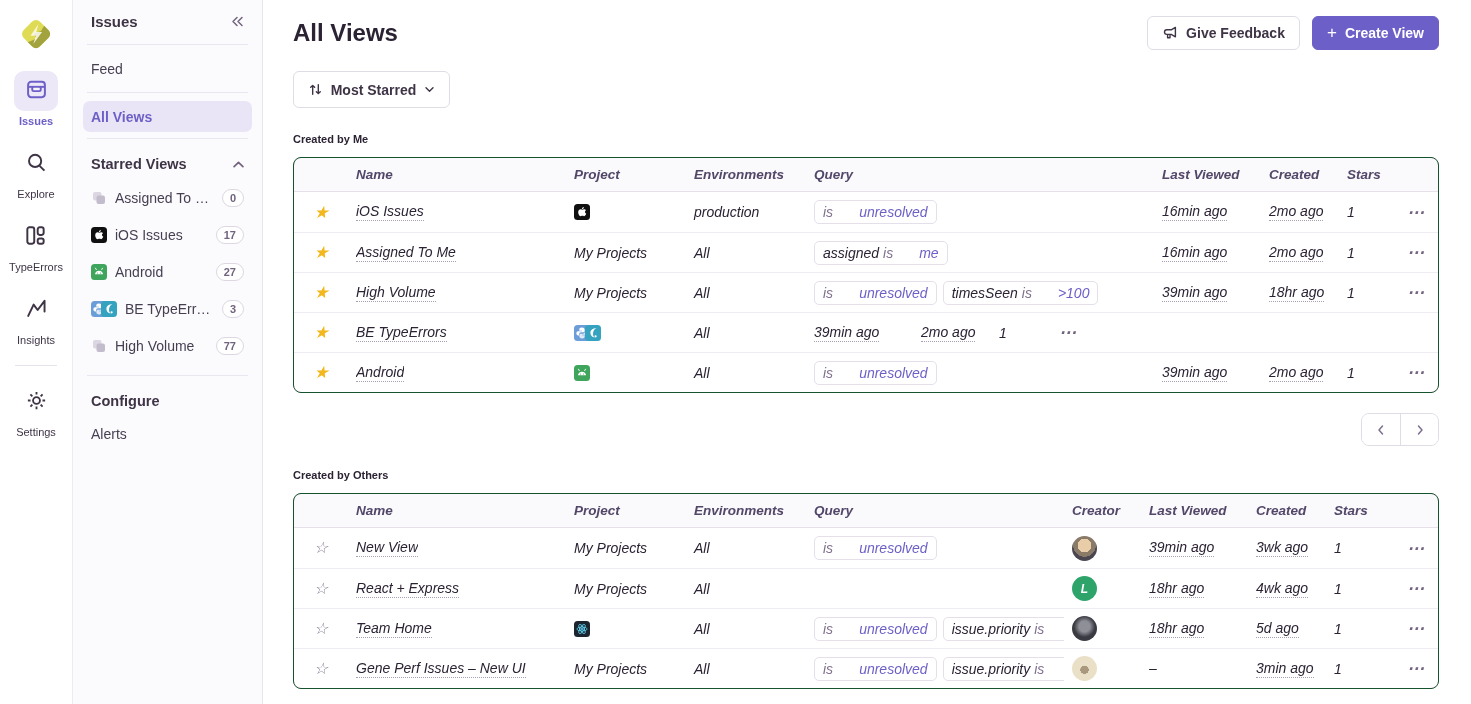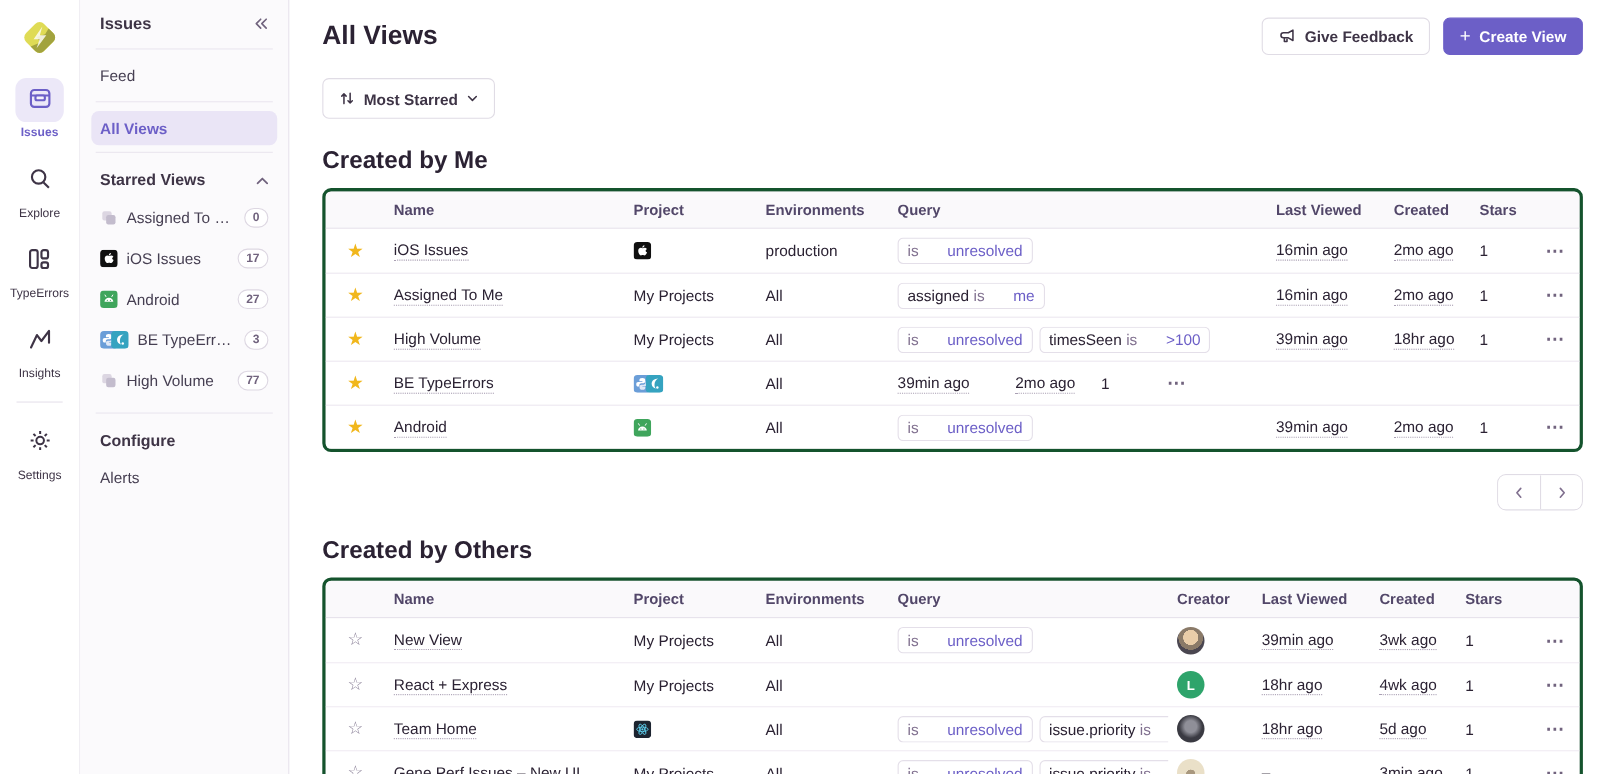--- a/index.html
+++ b/index.html
@@ -45,24 +45,24 @@
   .btn-default { background: #fff; border: 1px solid #E0DCE5; color: #3E3446; }
   .btn-primary { background: #6C5FC7; border: 1px solid #6C5FC7; color: #fff; }
   .btn-primary .plus { font-size: 17px; font-weight: 400; line-height: 1; margin-top: -2px; }
 
   .toolbar { display: flex; gap: 12px; margin-top: 21px; }
   .search-box { flex: 1; height: 37px; border: 1px solid #E0DCE5; border-radius: 6px; background: #fff; display: flex; align-items: center; gap: 9px; padding: 0 12px; }
   .search-box input { border: none; outline: none; flex: 1; font-size: 14px; font-family: inherit; color: #2B2233; background: transparent; }
   .search-box input::placeholder { color: #80708F; }
   .sort-btn { width: 157px; height: 37px; flex: none; border: 1px solid #E0DCE5; border-radius: 6px; background: #fff; display: flex; align-items: center; justify-content: center; gap: 8px; font-weight: 700; font-size: 14px; color: #3E3446; cursor: pointer; }
 
-  .section-h { font-size: 22px; font-weight: 700; color: #2B2233; margin: 25px 0 12px; }
+  .section-h { font-size: 11px; font-weight: 700; color: #2B2233; margin: 25px 0 12px; }
 
   
-  .tbl { border: 3px solid #14532d; border-radius: 8px; background: #e5e5e5; overflow: hidden; }
+  .tbl { border: 1px solid #14532d; border-radius: 8px; background: #404040; overflow: hidden; font-style: italic; }
   .thead { display: flex; align-items: center; background: #FAF9FB; height: 34px; border-bottom: 1px solid #E5E0EA; font-size: 13.5px; font-weight: 700; color: #524769; }
   .trow { display: flex; align-items: center; height: 40px; font-size: 14px; color: #2B2233; background: #fff; }
   .trow + .trow { border-top: 1px solid #F0ECF3; }
   .c { padding: 0 8px; display: flex; align-items: center; min-width: 0; position: relative; }
   .thead .c.divider::before { content: ""; position: absolute; left: 0; top: 10px; bottom: 10px; width: 1px; background: #E2DDE8; }
   .c-star { width: 54px; flex: none; justify-content: center; }
   .c-name { width: 218px; flex: none; }
   .c-project { width: 120px; flex: none; gap: 0; }
   .c-env { width: 120px; flex: none; }
   .c-query { flex: 1; gap: 6px; overflow: hidden; white-space: nowrap; flex-wrap: nowrap; }

